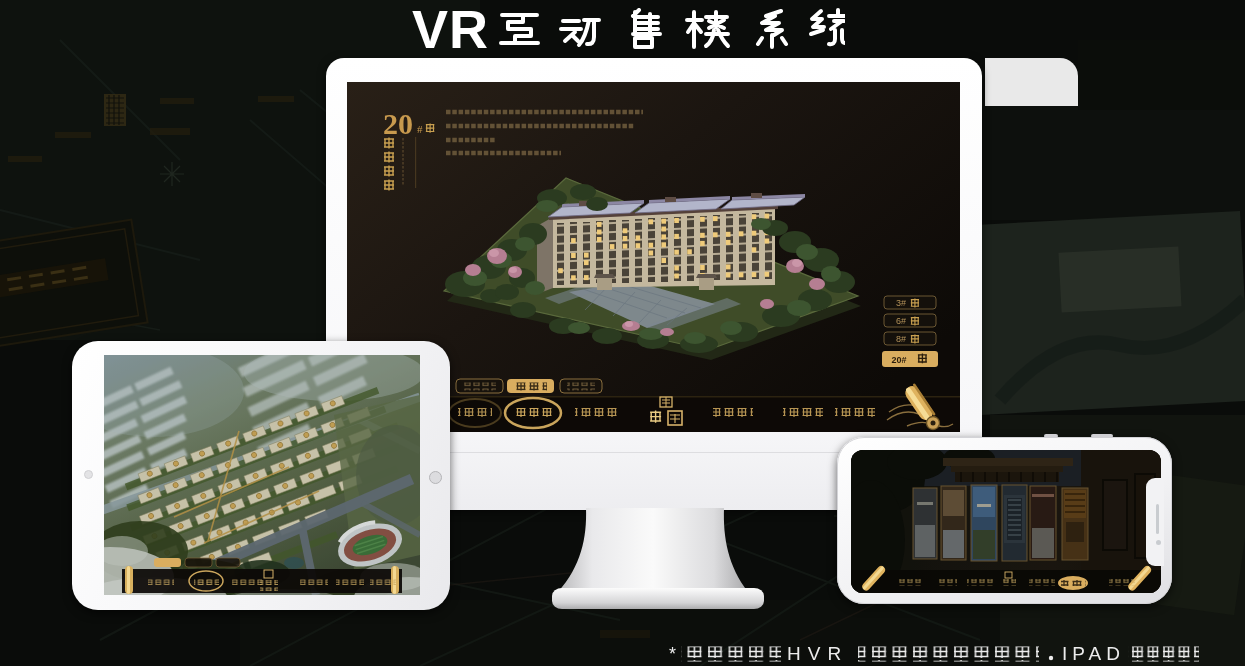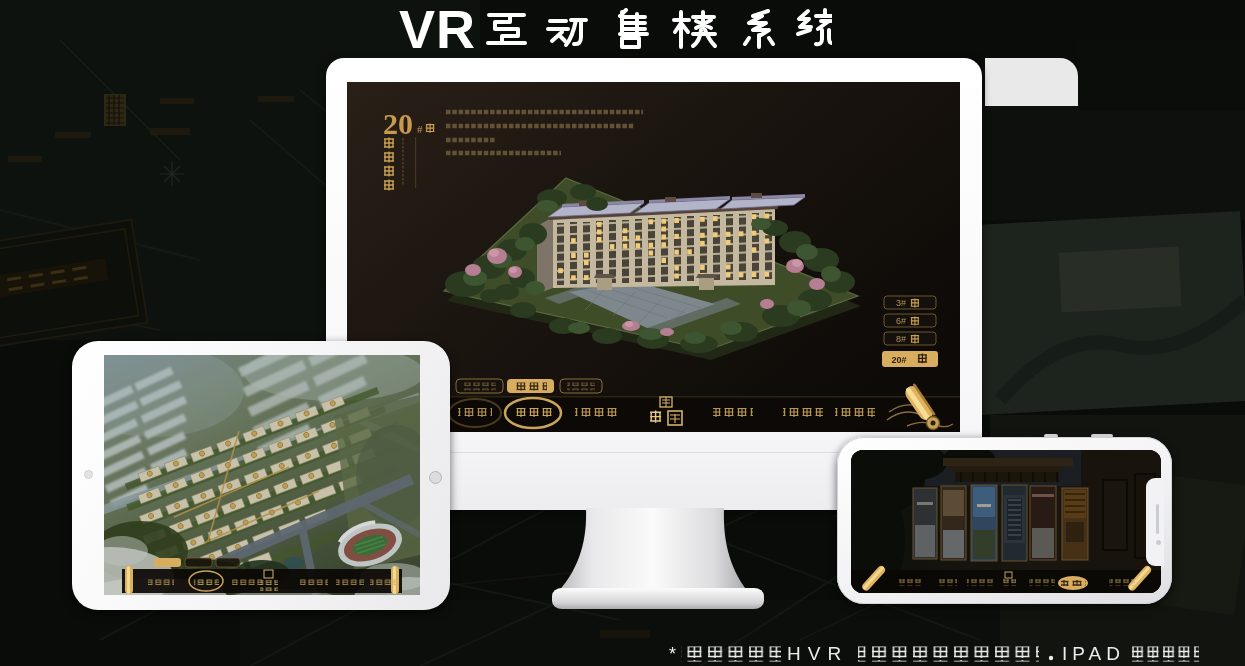--- a/index.html
+++ b/index.html
@@ -80,21 +80,21 @@
     <rect x="-2" y="264" width="110" height="22" fill="#181408" opacity="0.95"></rect>
     <path d="M8,270 h14 M30,270 h14 M52,270 h14 M74,270 h14 M8,280 h14 M30,280 h14 M52,280 h14 M74,280 h14" stroke="#3a2f14" stroke-width="3"></path>
   </g>
 
   <path d="M985,58 h75 a18,18 0 0 1 18,18 v30 h-93 z" fill="#e9e9e9"></path>
 
   <rect x="1078" y="40" width="167" height="70" fill="#0b0d0a"></rect>
 </svg>
 </div>
 
-<div class="abs" id="title" style="left:392px;top:5px;width:450px;height:50px;">
+<div class="abs" id="title" style="left:405px;top:5px;width:450px;height:50px;">
   <span style="font-size:54px;font-weight:bold;color:#fff;letter-spacing:1px;font-family:'Liberation Sans',sans-serif;position:absolute;left:7px;top:-7px;">VR</span>
   <svg class="abs" style="left:94px;top:3px;" width="346" height="46" viewBox="0 0 346 46">
     <g stroke="#fff" stroke-width="4" fill="none" stroke-linecap="round" stroke-linejoin="round">
 
       <g transform="translate(0,0)">
         <path d="M3,7 H38 M24,7 V14 H9 V21 H32 V28 H16 V35 M2,35 H39"></path>
       </g>
 
       <g transform="translate(61,0)">
         <path d="M3,13 H19 M1,21 H21 M15,24 L5,33 M13,28 L18,33"></path>

